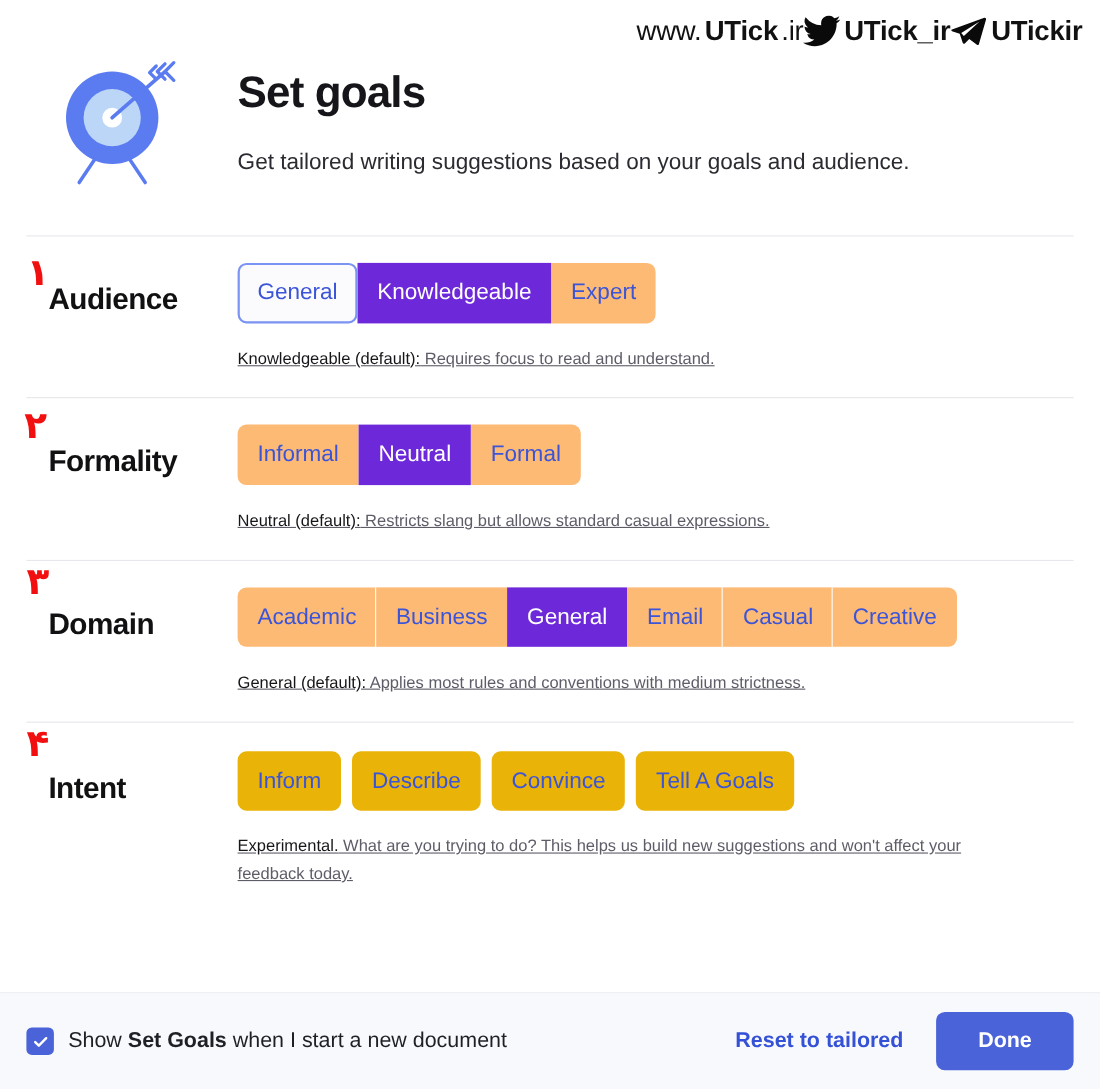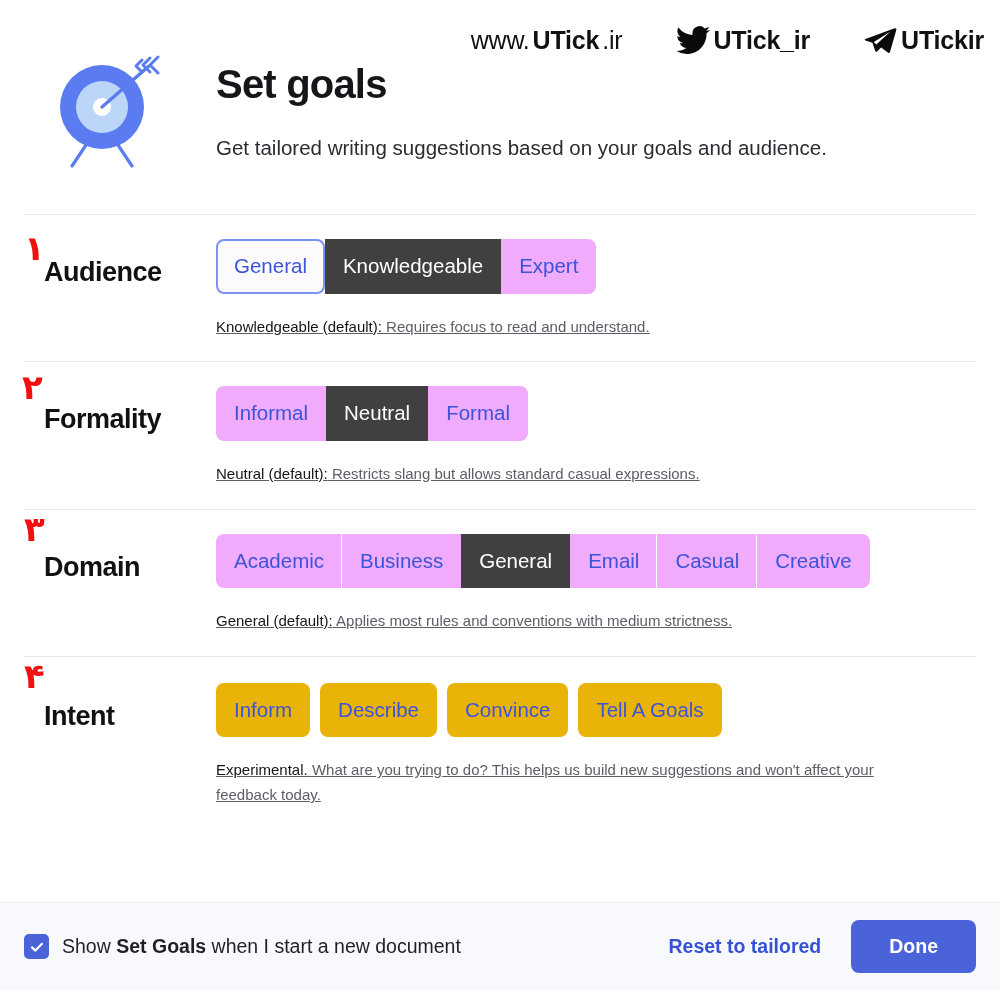--- a/index.html
+++ b/index.html
@@ -15,23 +15,21 @@
   }
 
   
   .wm-bar {
     position: absolute;
     top: 0; left: 0; right: 0;
     height: 56px;
     display: flex;
     align-items: center;
     justify-content: flex-end;
-    gap: 54px;
     padding-right: 16px;
-    margin-top: 12px;
   }
   .wm-item {
     display: flex;
     align-items: center;
     gap: 3px;
     font-size: 25px;
     color: #111111;
     white-space: nowrap;
     letter-spacing: -0.2px;
   }
@@ -109,32 +107,32 @@
     display: inline-flex;
     border-radius: 8px;
     overflow: visible;
     position: relative;
   }
   .seg {
     font-family: "Liberation Sans", sans-serif;
     font-size: 20.5px;
     line-height: 1;
     color: #3b54d8;
-    background: #f0abfc;
+    background: #fdba74;
     border: none;
     padding: 17px 18px;
     cursor: pointer;
     white-space: nowrap;
     position: relative;
   }
   .seg + .seg { box-shadow: -1px 0 0 #ffffff; }
   .seg:first-child { border-top-left-radius: 8px; border-bottom-left-radius: 8px; }
   .seg:last-child  { border-top-right-radius: 8px; border-bottom-right-radius: 8px; }
   .seg.selected {
-    background: #404040;
+    background: #6d28d9;
     color: #ffffff;
     box-shadow: none;
     z-index: 1;
   }
   .seg.focused {
     background: #fbfbfe;
     border: 2px solid #7b93f2;
     border-radius: 8px;
     padding: 15px 16px;
     z-index: 2;

